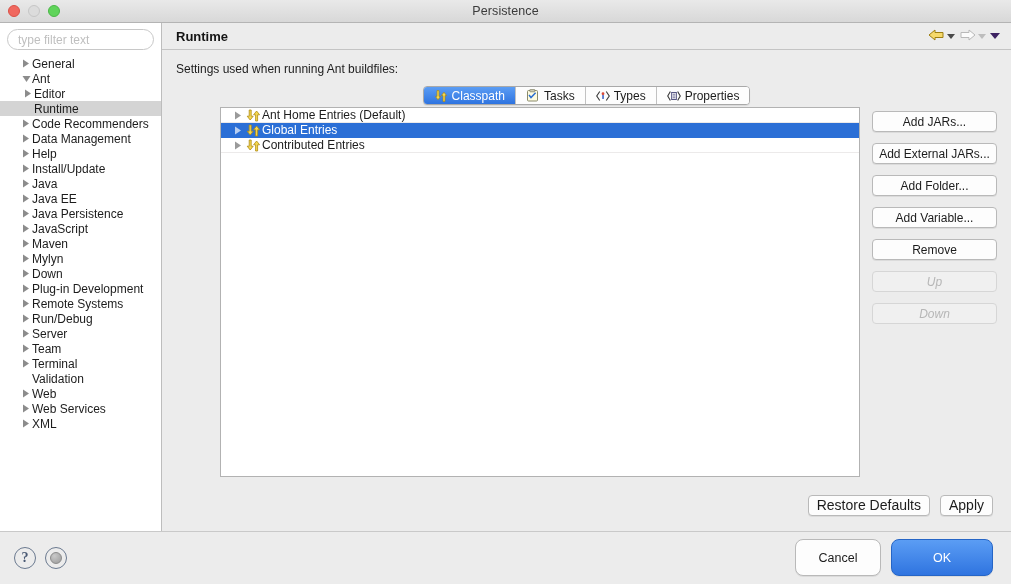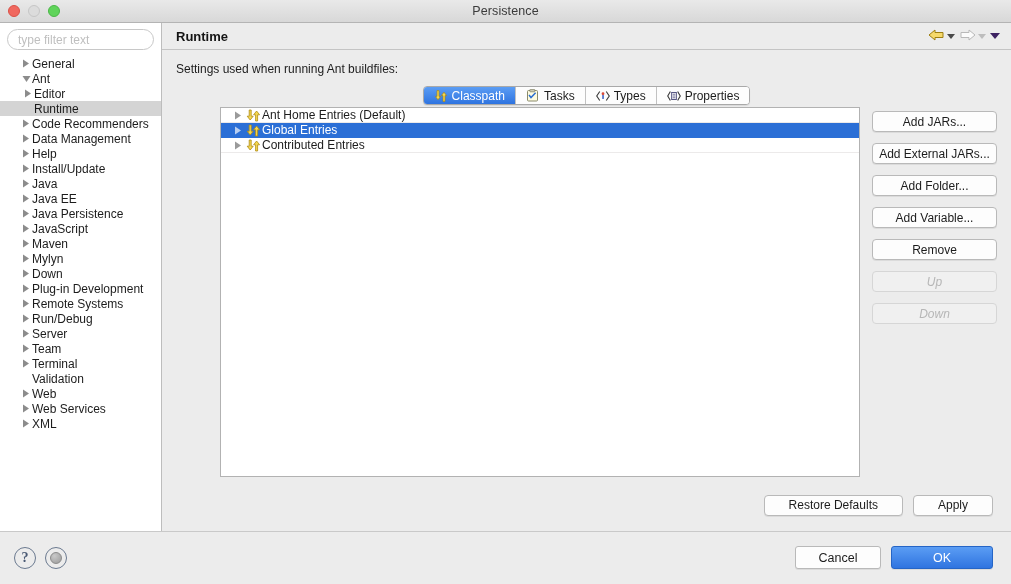--- a/index.html
+++ b/index.html
@@ -128,43 +128,43 @@
   }
   .sidebtn.disabled { color: #b6b6b6; background: #f0f0f0; border-color: #d6d6d6; box-shadow: none; font-style: italic; }
 
   
   .main-footer {
     height: 46px; display: flex; align-items: center; justify-content: flex-end;
     gap: 10px; padding: 0 18px 6px 0;
   }
   .footbtn {
     height: 21px; border-radius: 4px; border: 1px solid #b9b9b9;
-    background: #fdfdfd; font-size: 12px; color: #1c1c1c;
-    padding: 0 24px; cursor: default;
+    background: #fdfdfd; font-size: 14px; color: #1c1c1c;
+    padding: 0 8px; cursor: default;
     font-family: "Liberation Sans", sans-serif;
     box-shadow: 0 1px 0.5px rgba(0,0,0,.07);
     display: flex; align-items: center; justify-content: center;
   }
 
   
   .dlg-footer {
     height: 52px; background: #ececec; border-top: 1px solid #c9c9c9;
     display: flex; align-items: center; padding: 0 18px 0 14px;
   }
   .helpicons { display: flex; align-items: center; gap: 9px; }
   .circ-btn { width: 22px; height: 22px; border-radius: 50%; border: 1px solid #6b7a90;
               display: flex; align-items: center; justify-content: center;
               background: #ececec; cursor: default; }
   .circ-btn .qm { font-size: 14px; color: #4a5a74; font-weight: bold; line-height: 1; font-family: "Liberation Serif", serif; }
   .dot { width: 12px; height: 12px; border-radius: 50%;
          background: radial-gradient(circle at 35% 30%, #c9c9c9, #9a9a9a);
          border: 1px solid #8b8b8b; }
   .dlg-btns { margin-left: auto; display: flex; gap: 10px; align-items: center; }
   .dlg-btn {
-    height: 23px; min-width: 86px; border-radius: 3px;
+    height: 37px; min-width: 86px; border-radius: 8px;
     border: 1px solid #b9b9b9; background: #fdfdfd;
     font-size: 12.5px; color: #1c1c1c; cursor: default;
     font-family: "Liberation Sans", sans-serif;
     box-shadow: 0 1px 0.5px rgba(0,0,0,.07);
     display: flex; align-items: center; justify-content: center; padding: 0 14px;
   }
   .dlg-btn.primary {
     background: linear-gradient(to bottom, #5b9df4 0%, #2f74e0 100%);
     border-color: #2565c6; color: #fff; min-width: 102px;
   }

